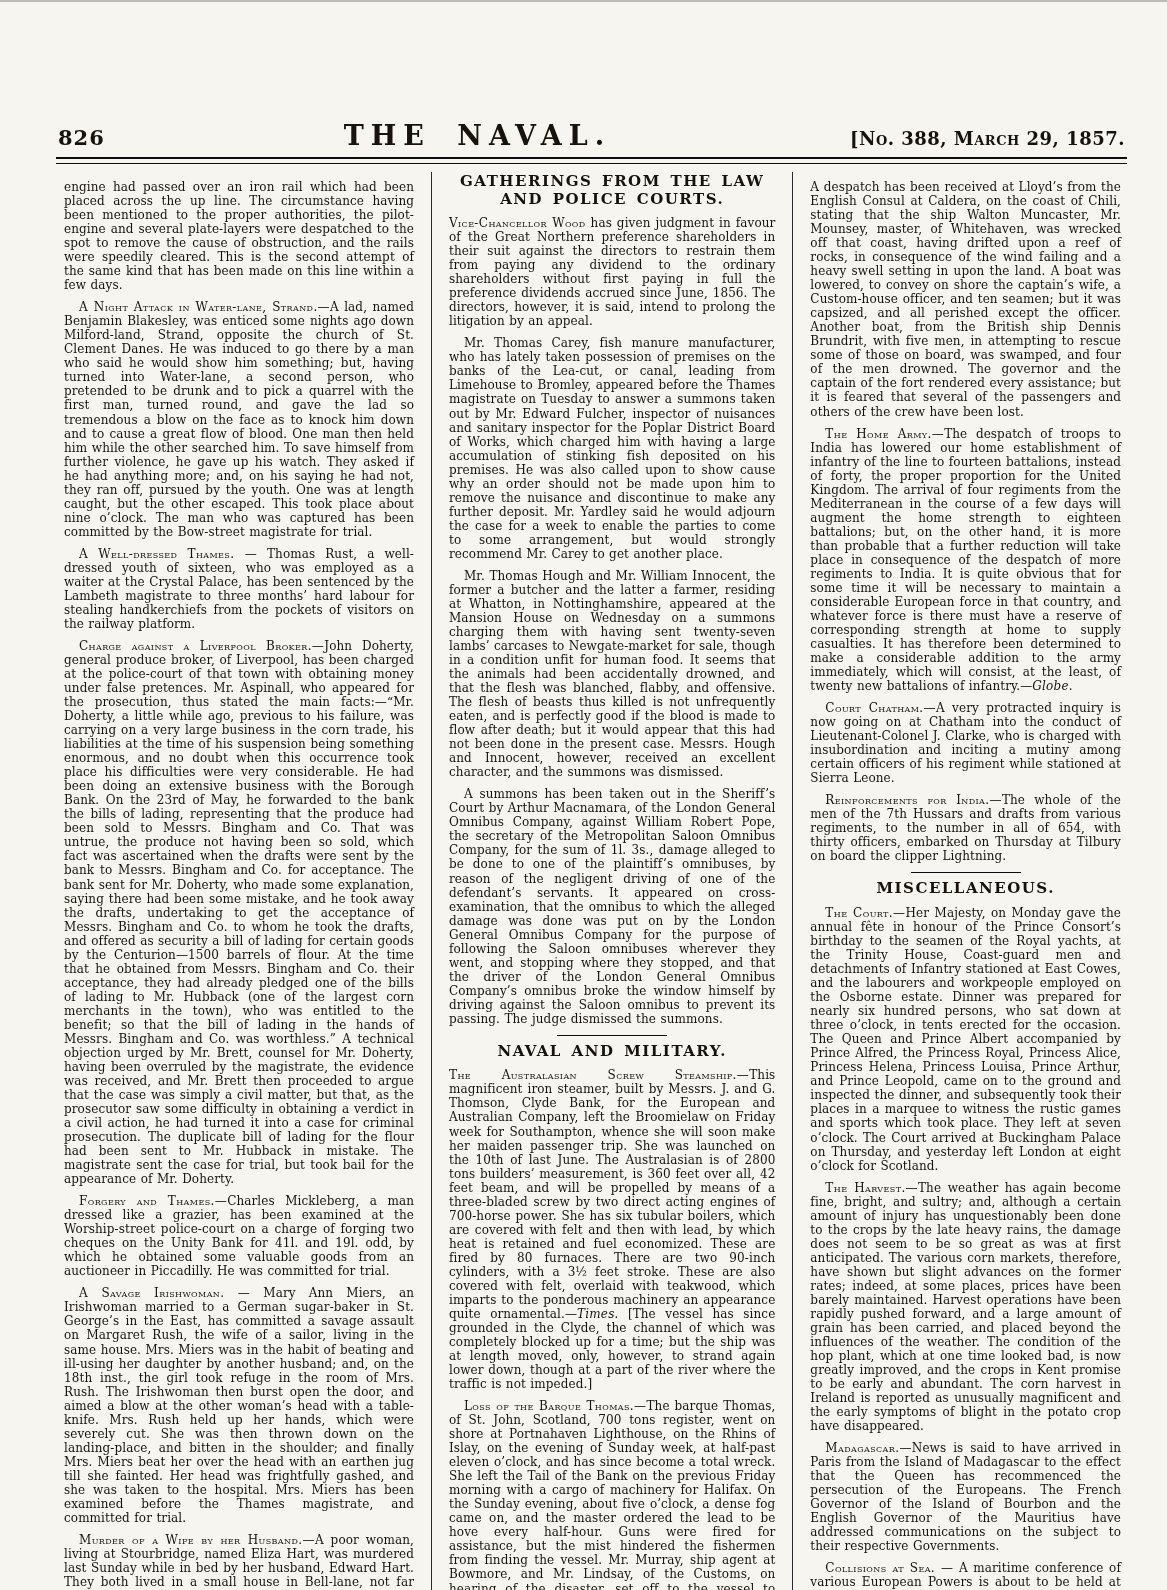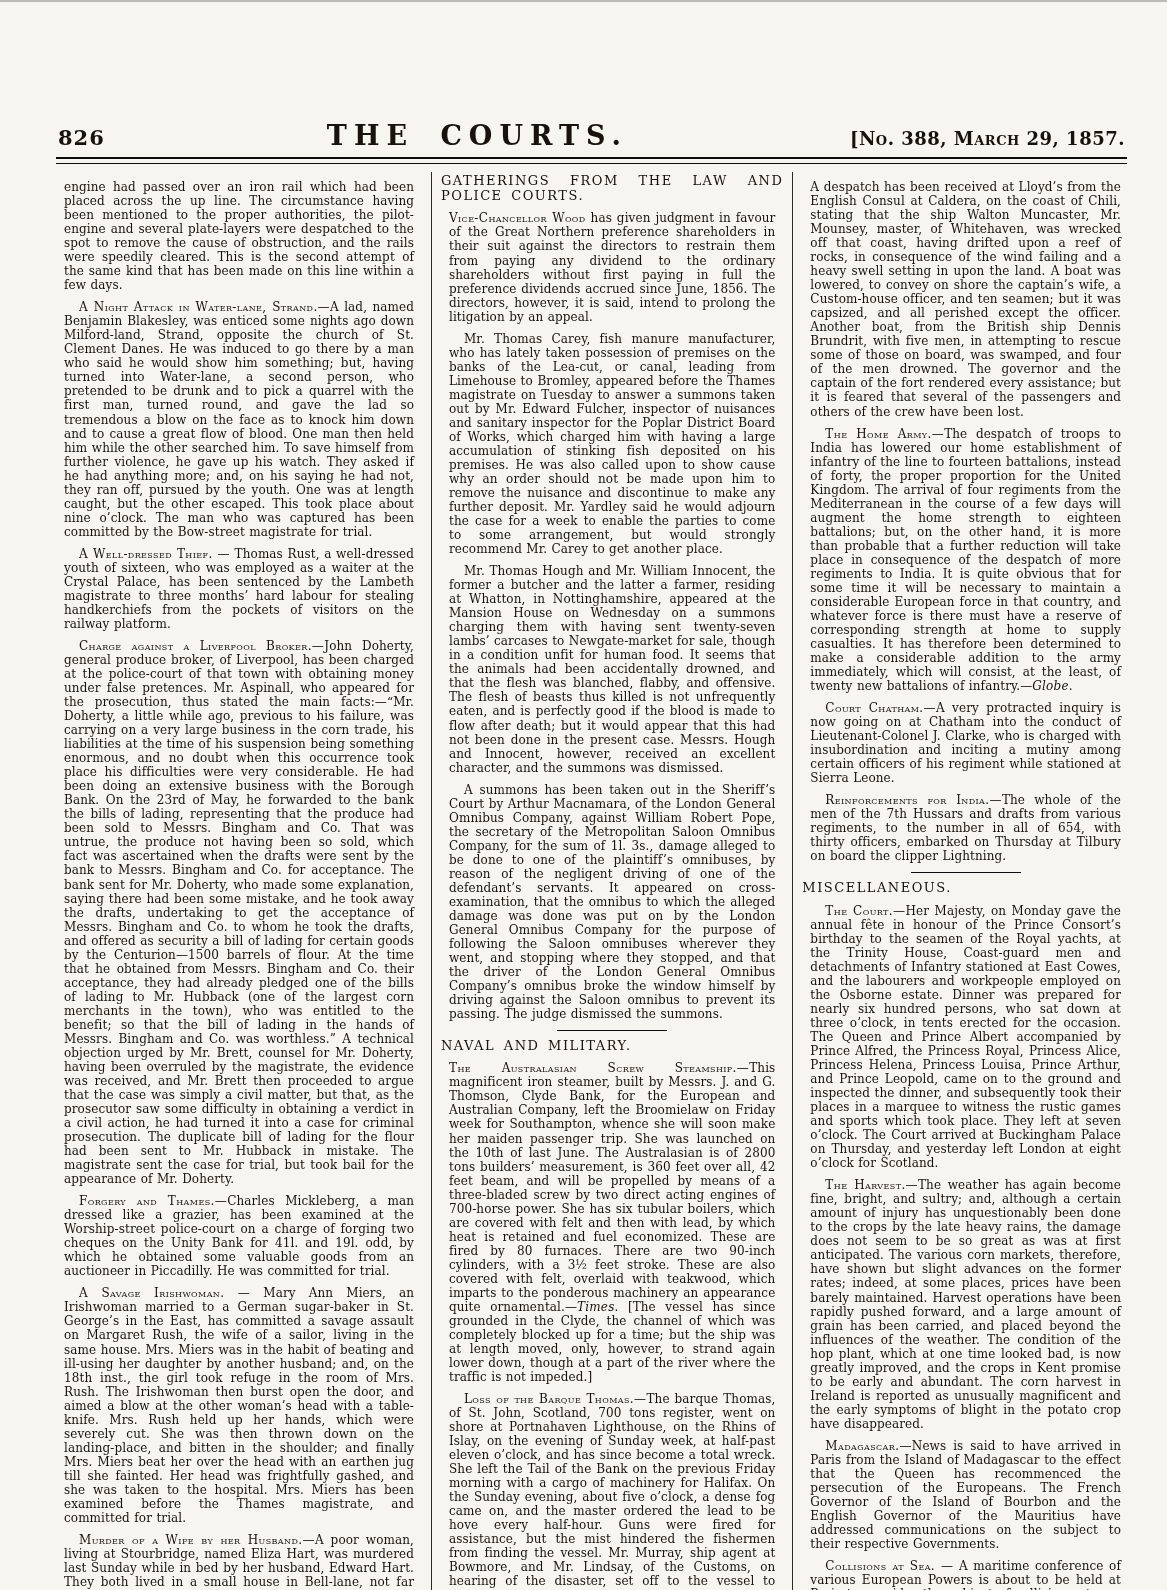--- a/index.html
+++ b/index.html
@@ -26,45 +26,45 @@
     font-size:12px;line-height:1.17;text-align:justify;
     letter-spacing:.1px;word-spacing:.5px;
   }
   .col-1{width:372px;}
   .col-2{width:348px;}
   .col-3{width:332px;}
   .col p{margin:8px;text-indent:15px;}
   .col p.cont{text-indent:0;}
   .lead{font-variant:small-caps;letter-spacing:.4px;}
   .heading{
-    font-weight:normal;font-size:13px;
+    text-align:center;font-weight:bold;font-size:15px;
     letter-spacing:1.5px;margin:1px 0 3px;word-spacing:3px;
   }
   .divider{width:110px;border-top:1.5px solid #0c0c0c;margin:9px auto 7px;}
   i{letter-spacing:.2px;}
 </style>
 </head>
 <body>
 
 <div class="page">
   <div class="scan-edge"></div>
 
   <div class="header">
     <span class="page-number">826</span>
-    <span class="masthead">THE COURTS.</span>
+    <span class="masthead">THE NAVAL.</span>
     <span class="issue">[No. 388, March 29, 1857.</span>
   </div>
 
   <div class="double-rule"></div>
 
   <div class="columns">
     <div class="col col-1">
         <p class="cont">engine had passed over an iron rail which had been placed across the up line. The circumstance having been mentioned to the proper authorities, the pilot-engine and several plate-layers were despatched to the spot to remove the cause of obstruction, and the rails were speedily cleared. This is the second attempt of the same kind that has been made on this line within a few days.</p>
         <p><span class="lead">A Night Attack in Water-lane, Strand.—</span>A lad, named Benjamin Blakesley, was enticed some nights ago down Milford-land, Strand, opposite the church of St. Clement Danes. He was induced to go there by a man who said he would show him something; but, having turned into Water-lane, a second person, who pretended to be drunk and to pick a quarrel with the first man, turned round, and gave the lad so tremendous a blow on the face as to knock him down and to cause a great flow of blood. One man then held him while the other searched him. To save himself from further violence, he gave up his watch. They asked if he had anything more; and, on his saying he had not, they ran off, pursued by the youth. One was at length caught, but the other escaped. This took place about nine o’clock. The man who was captured has been committed by the Bow-street magistrate for trial.</p>
-        <p><span class="lead">A Well-dressed Thief. —</span> Thomas Rust, a well-dressed youth of sixteen, who was employed as a waiter at the Crystal Palace, has been sentenced by the Lambeth magistrate to three months’ hard labour for stealing handkerchiefs from the pockets of visitors on the railway platform.</p>
+        <p><span class="lead">A Well-dressed Thames. —</span> Thomas Rust, a well-dressed youth of sixteen, who was employed as a waiter at the Crystal Palace, has been sentenced by the Lambeth magistrate to three months’ hard labour for stealing handkerchiefs from the pockets of visitors on the railway platform.</p>
         <p><span class="lead">Charge against a Liverpool Broker.—</span>John Doherty, general produce broker, of Liverpool, has been charged at the police-court of that town with obtaining money under false pretences. Mr. Aspinall, who appeared for the prosecution, thus stated the main facts:—“Mr. Doherty, a little while ago, previous to his failure, was carrying on a very large business in the corn trade, his liabilities at the time of his suspension being something enormous, and no doubt when this occurrence took place his difficulties were very considerable. He had been doing an extensive business with the Borough Bank. On the 23rd of May, he forwarded to the bank the bills of lading, representing that the produce had been sold to Messrs. Bingham and Co. That was untrue, the produce not having been so sold, which fact was ascertained when the drafts were sent by the bank to Messrs. Bingham and Co. for acceptance. The bank sent for Mr. Doherty, who made some explanation, saying there had been some mistake, and he took away the drafts, undertaking to get the acceptance of Messrs. Bingham and Co. to whom he took the drafts, and offered as security a bill of lading for certain goods by the Centurion—1500 barrels of flour. At the time that he obtained from Messrs. Bingham and Co. their acceptance, they had already pledged one of the bills of lading to Mr. Hubback (one of the largest corn merchants in the town), who was entitled to the benefit; so that the bill of lading in the hands of Messrs. Bingham and Co. was worthless.” A technical objection urged by Mr. Brett, counsel for Mr. Doherty, having been overruled by the magistrate, the evidence was received, and Mr. Brett then proceeded to argue that the case was simply a civil matter, but that, as the prosecutor saw some difficulty in obtaining a verdict in a civil action, he had turned it into a case for criminal prosecution. The duplicate bill of lading for the flour had been sent to Mr. Hubback in mistake. The magistrate sent the case for trial, but took bail for the appearance of Mr. Doherty.</p>
         <p><span class="lead">Forgery and Thames.—</span>Charles Mickleberg, a man dressed like a grazier, has been examined at the Worship-street police-court on a charge of forging two cheques on the Unity Bank for 41l. and 19l. odd, by which he obtained some valuable goods from an auctioneer in Piccadilly. He was committed for trial.</p>
         <p><span class="lead">A Savage Irishwoman. —</span> Mary Ann Miers, an Irishwoman married to a German sugar-baker in St. George’s in the East, has committed a savage assault on Margaret Rush, the wife of a sailor, living in the same house. Mrs. Miers was in the habit of beating and ill-using her daughter by another husband; and, on the 18th inst., the girl took refuge in the room of Mrs. Rush. The Irishwoman then burst open the door, and aimed a blow at the other woman’s head with a table-knife. Mrs. Rush held up her hands, which were severely cut. She was then thrown down on the landing-place, and bitten in the shoulder; and finally Mrs. Miers beat her over the head with an earthen jug till she fainted. Her head was frightfully gashed, and she was taken to the hospital. Mrs. Miers has been examined before the Thames magistrate, and committed for trial.</p>
         <p><span class="lead">Murder of a Wife by her Husband.—</span>A poor woman, living at Stourbridge, named Eliza Hart, was murdered last Sunday while in bed by her husband, Edward Hart. They both lived in a small house in Bell-lane, not far from the market-house. The victim, who was forty-six years of age, had been confined to her bed for several days from a severe attack of illness. Hart, who is a labourer, employed in harvest work, left home on Wednesday last, and did not return till ten o’clock on the morning of the murder. He was then somewhat the worse for drink, and in the course of the day he suffocated his wife by lying across her. He is now in custody.</p>
       </div>
     <div class="vrule"></div>
     <div class="col col-2">
         <div class="heading">GATHERINGS FROM THE LAW AND POLICE COURTS.</div>
         <p class="cont"><span class="lead">Vice-Chancellor Wood</span> has given judgment in favour of the Great Northern preference shareholders in their suit against the directors to restrain them from paying any dividend to the ordinary shareholders without first paying in full the preference dividends accrued since June, 1856. The directors, however, it is said, intend to prolong the litigation by an appeal.</p>
         <p>Mr. Thomas Carey, fish manure manufacturer, who has lately taken possession of premises on the banks of the Lea-cut, or canal, leading from Limehouse to Bromley, appeared before the Thames magistrate on Tuesday to answer a summons taken out by Mr. Edward Fulcher, inspector of nuisances and sanitary inspector for the Poplar District Board of Works, which charged him with having a large accumulation of stinking fish deposited on his premises. He was also called upon to show cause why an order should not be made upon him to remove the nuisance and discontinue to make any further deposit. Mr. Yardley said he would adjourn the case for a week to enable the parties to come to some arrangement, but would strongly recommend Mr. Carey to get another place.</p>

